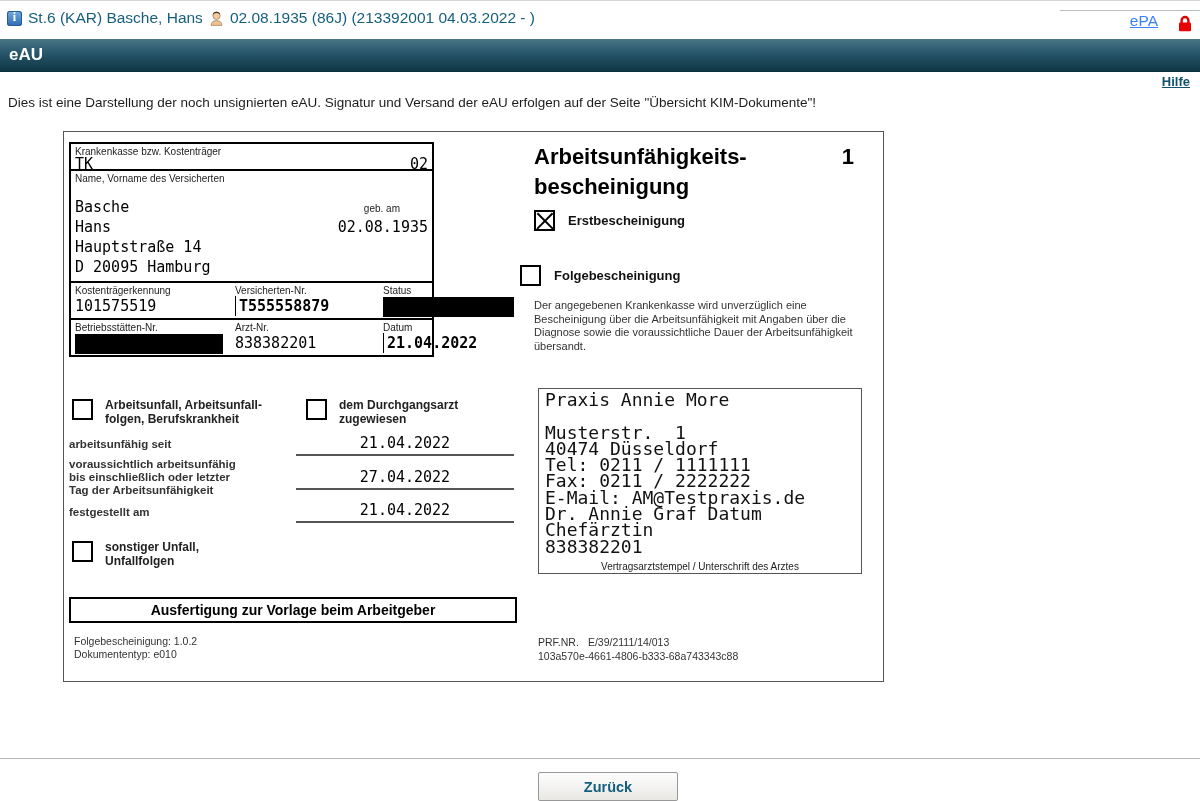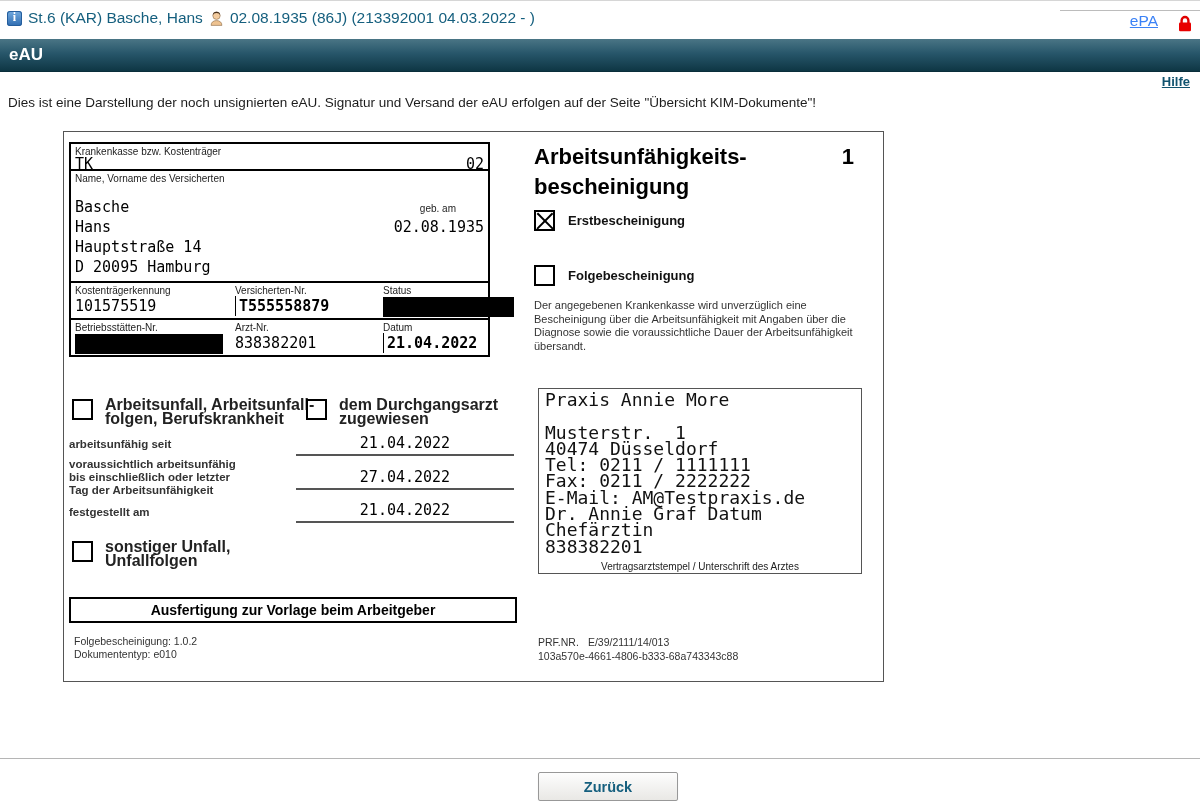--- a/index.html
+++ b/index.html
@@ -27,21 +27,21 @@
   .help-link { color:#11536f; font-size:13px; font-weight:bold; text-decoration:underline; cursor:pointer; }
 
   .notice { margin:5px 0 0 8px; font-size:13.5px; color:#1c1c1c; }
 
   
   .form-outer { position:absolute; left:63px; top:130px; width:821px; height:551px;
                 border:1px solid #555; background:#fff; }
   .mono { font-family:"DejaVu Sans Mono","Liberation Mono",monospace; }
   .flabel { font-size:10px; color:#222; line-height:11px; }
 
-  .patient-box { position:absolute; left:5px; top:10px; width:421px; height:215px; border:2px solid #000; }
+  .patient-box { position:absolute; left:5px; top:10px; width:365px; height:215px; border:2px solid #000; }
   .p-row { position:relative; }
   .p-row1 { height:27px; border-bottom:2px solid #000; padding:2px 4px 0 4px; }
   .p-row1 .vline { display:flex; justify-content:space-between; font-size:15px; line-height:15px; }
   .p-row2 { height:112px; border-bottom:2px solid #000; padding:2px 4px 0 4px; }
   .p-row2 .nline { display:flex; justify-content:space-between; align-items:baseline;
                    font-size:15px; line-height:20px; height:20px; }
   .p-row2 .first { margin-top:13px; }
   .geb { font-size:10px; color:#222; margin-right:28px; }
   .p-row34 { height:37px; }
   .p-row3 { border-bottom:2px solid #000; }
@@ -60,21 +60,21 @@
   .cb.checked::before, .cb.checked::after { content:""; position:absolute; left:-2px; top:7.5px;
       width:22px; height:2.4px; background:#000; }
   .cb.checked::before { transform:rotate(45deg); }
   .cb.checked::after  { transform:rotate(-45deg); }
   .cb-label { font-size:13px; font-weight:bold; color:#111; line-height:15px; }
 
   .kk-text { position:absolute; left:470px; top:167px; width:330px; font-size:11px; line-height:13.5px; color:#333; }
 
   .small-cb { width:21px; height:21px; border:2px solid #000; flex:none; margin-top:1px; }
   .flag-row { position:absolute; display:flex; gap:12px; }
-  .flag-label { font-size:16px; font-weight:bold; color:#222; line-height:14px; }
+  .flag-label { font-size:12px; font-weight:bold; color:#222; line-height:14px; }
 
   .dlabel { position:absolute; left:5px; width:228px; font-size:11.5px; font-weight:bold; color:#333; line-height:13px; }
   .dval { position:absolute; left:232px; width:218px; text-align:center; font-size:15px;
           border-bottom:2px solid #555; padding-bottom:3px; line-height:16px; }
 
   .stamp-box { position:absolute; left:474px; top:256px; width:324px; height:186px;
                border:1px solid #555; padding:3px 0 0 6px; }
   .stamp-line { font-size:18px; line-height:16.3px; min-height:16.3px; white-space:pre; color:#111; }
   .stamp-caption { position:absolute; bottom:1px; left:0; right:0; text-align:center; font-size:10px; color:#222; }
 
@@ -191,21 +191,21 @@
       <span>Arbeitsunfähigkeits-</span>
       <span>1</span>
     </div>
     <div>bescheinigung</div>
   </div>
 
   <div class="cb-row" style="left:470px; top:78px;">
     <span class="cb checked"></span>
     <span class="cb-label">Erstbescheinigung</span>
   </div>
-  <div class="cb-row" style="left:470px; top:133px;">
+  <div class="cb-row" style="left:456px; top:133px;">
     <span class="cb"></span>
     <span class="cb-label">Folgebescheinigung</span>
   </div>
 
   <div class="kk-text">Der angegebenen Krankenkasse wird unverzüglich eine Bescheinigung über die Arbeitsunfähigkeit mit Angaben über die Diagnose sowie die voraussichtliche Dauer der Arbeitsunfähigkeit übersandt.</div>
 
   <div class="flag-row" style="left:8px; top:266px;">
     <span class="small-cb"></span>
     <span class="flag-label">
       <span>Arbeitsunfall, Arbeitsunfall-</span><br>

